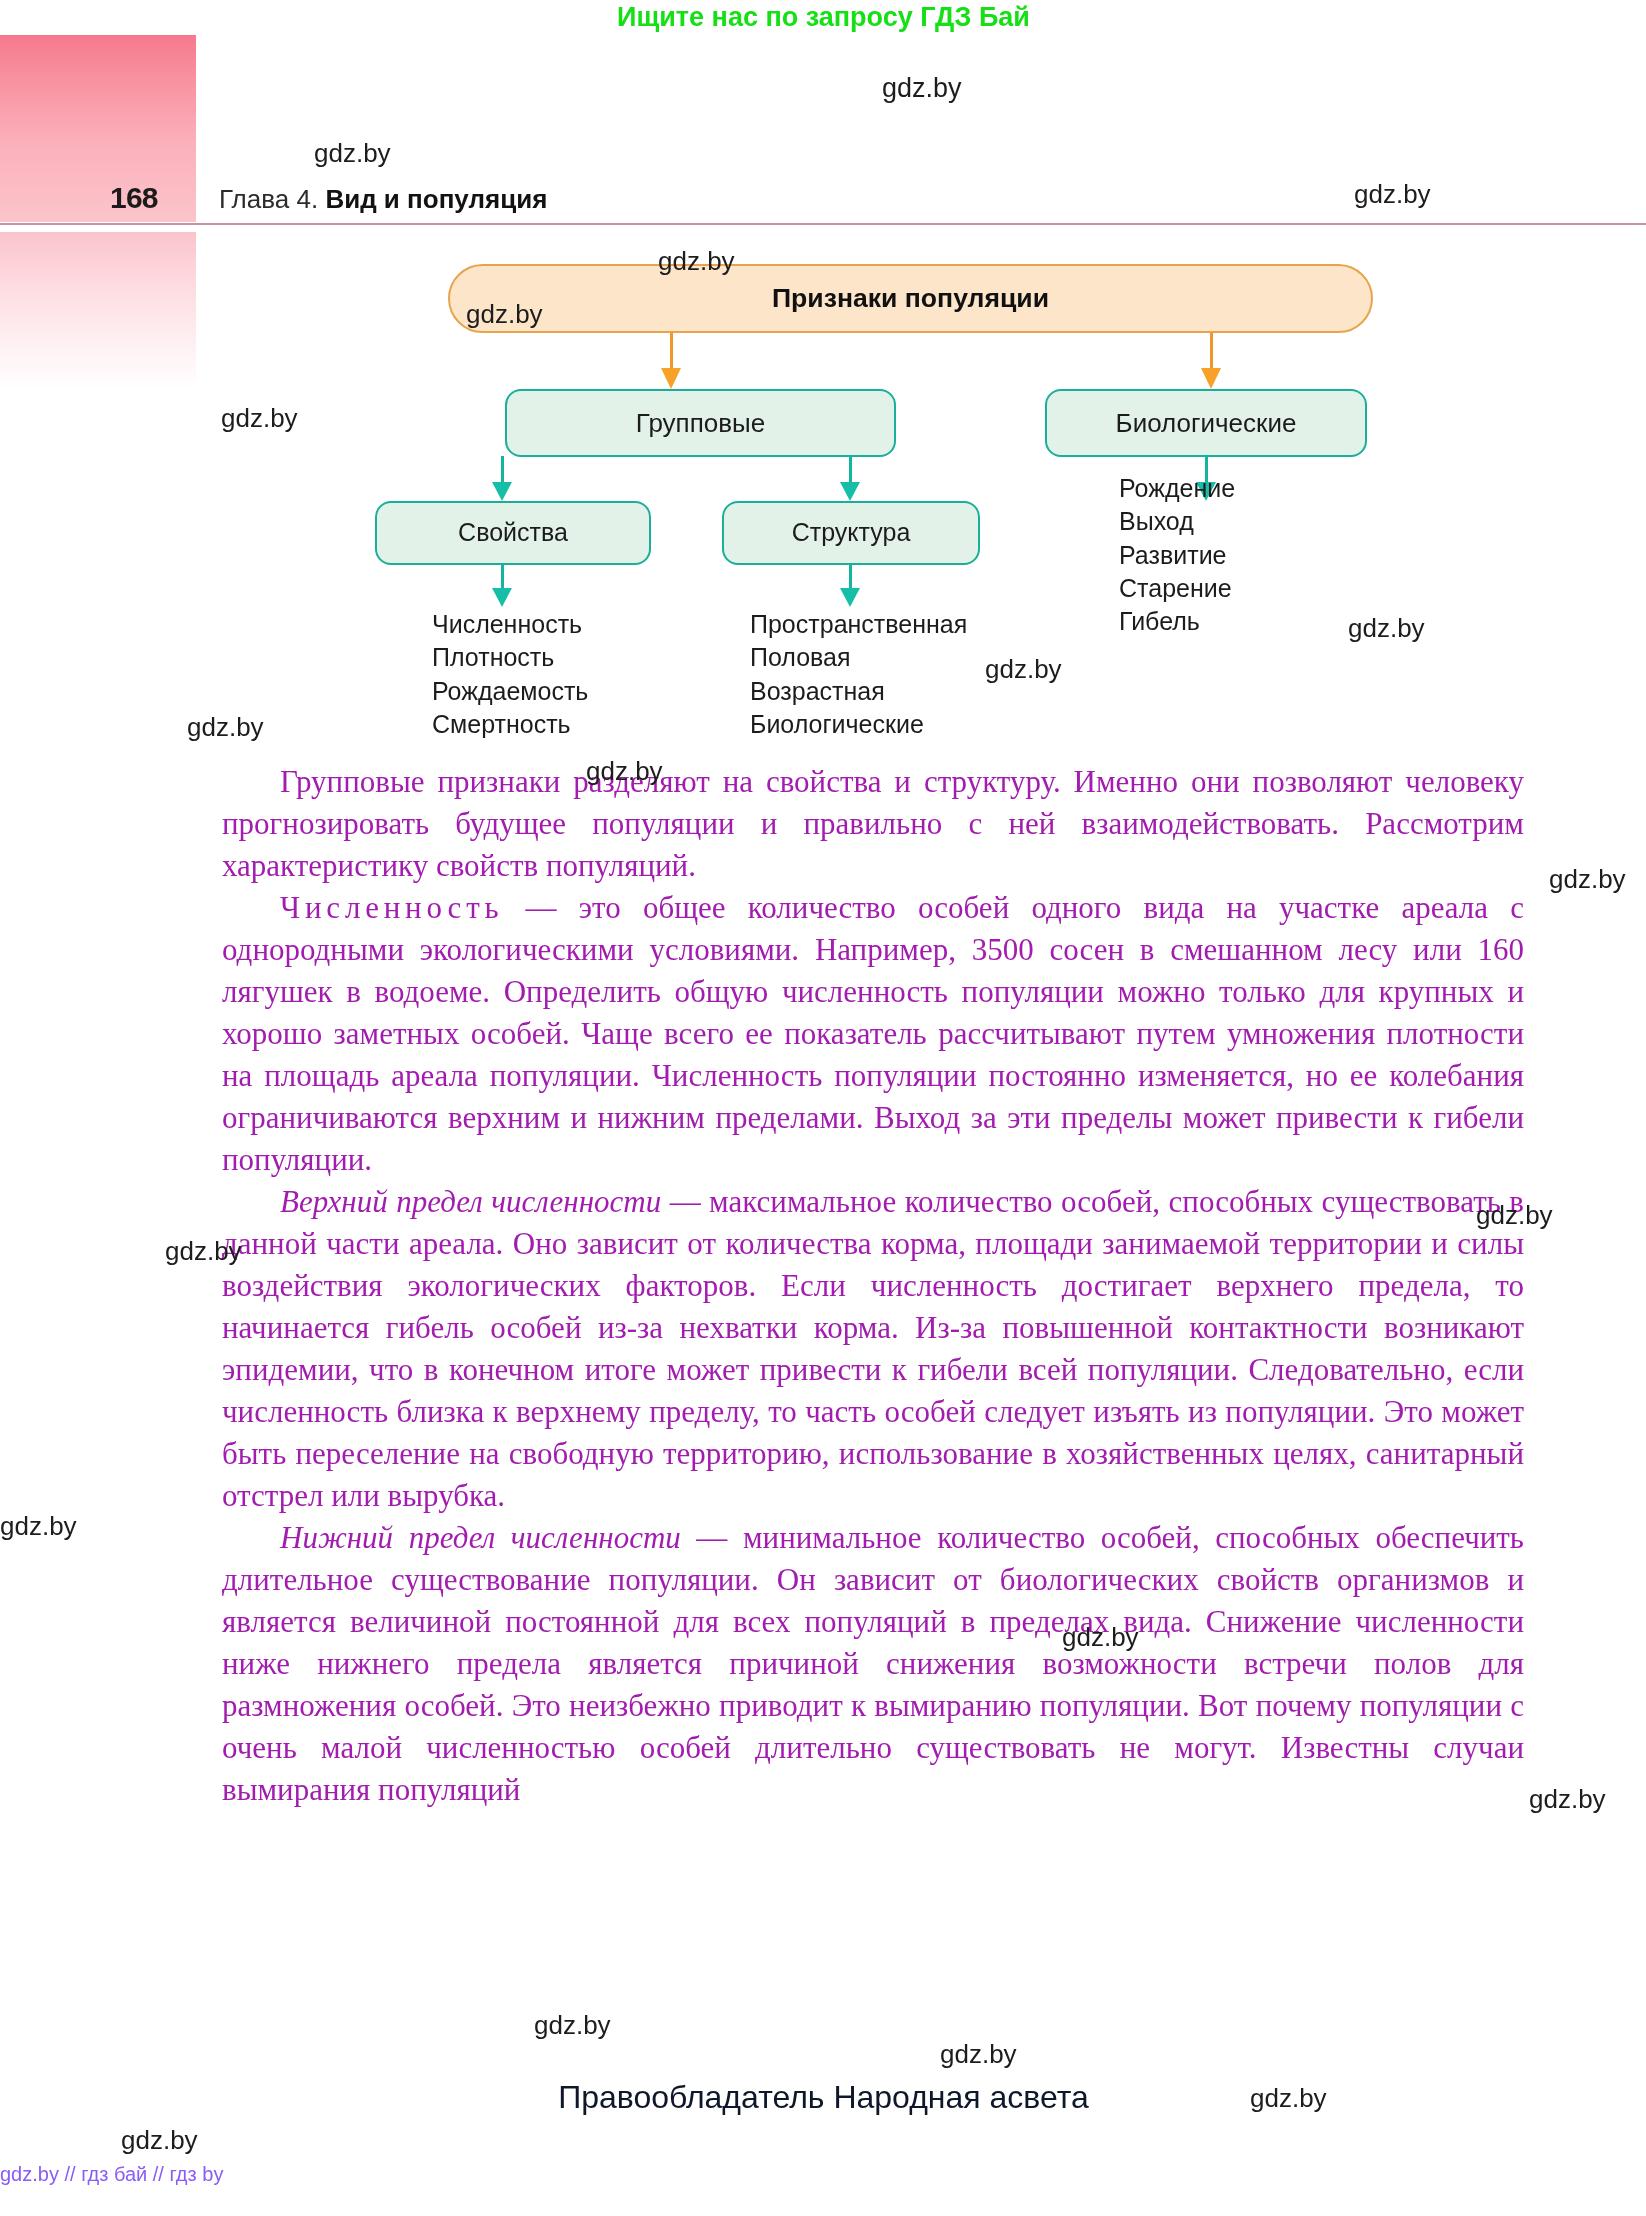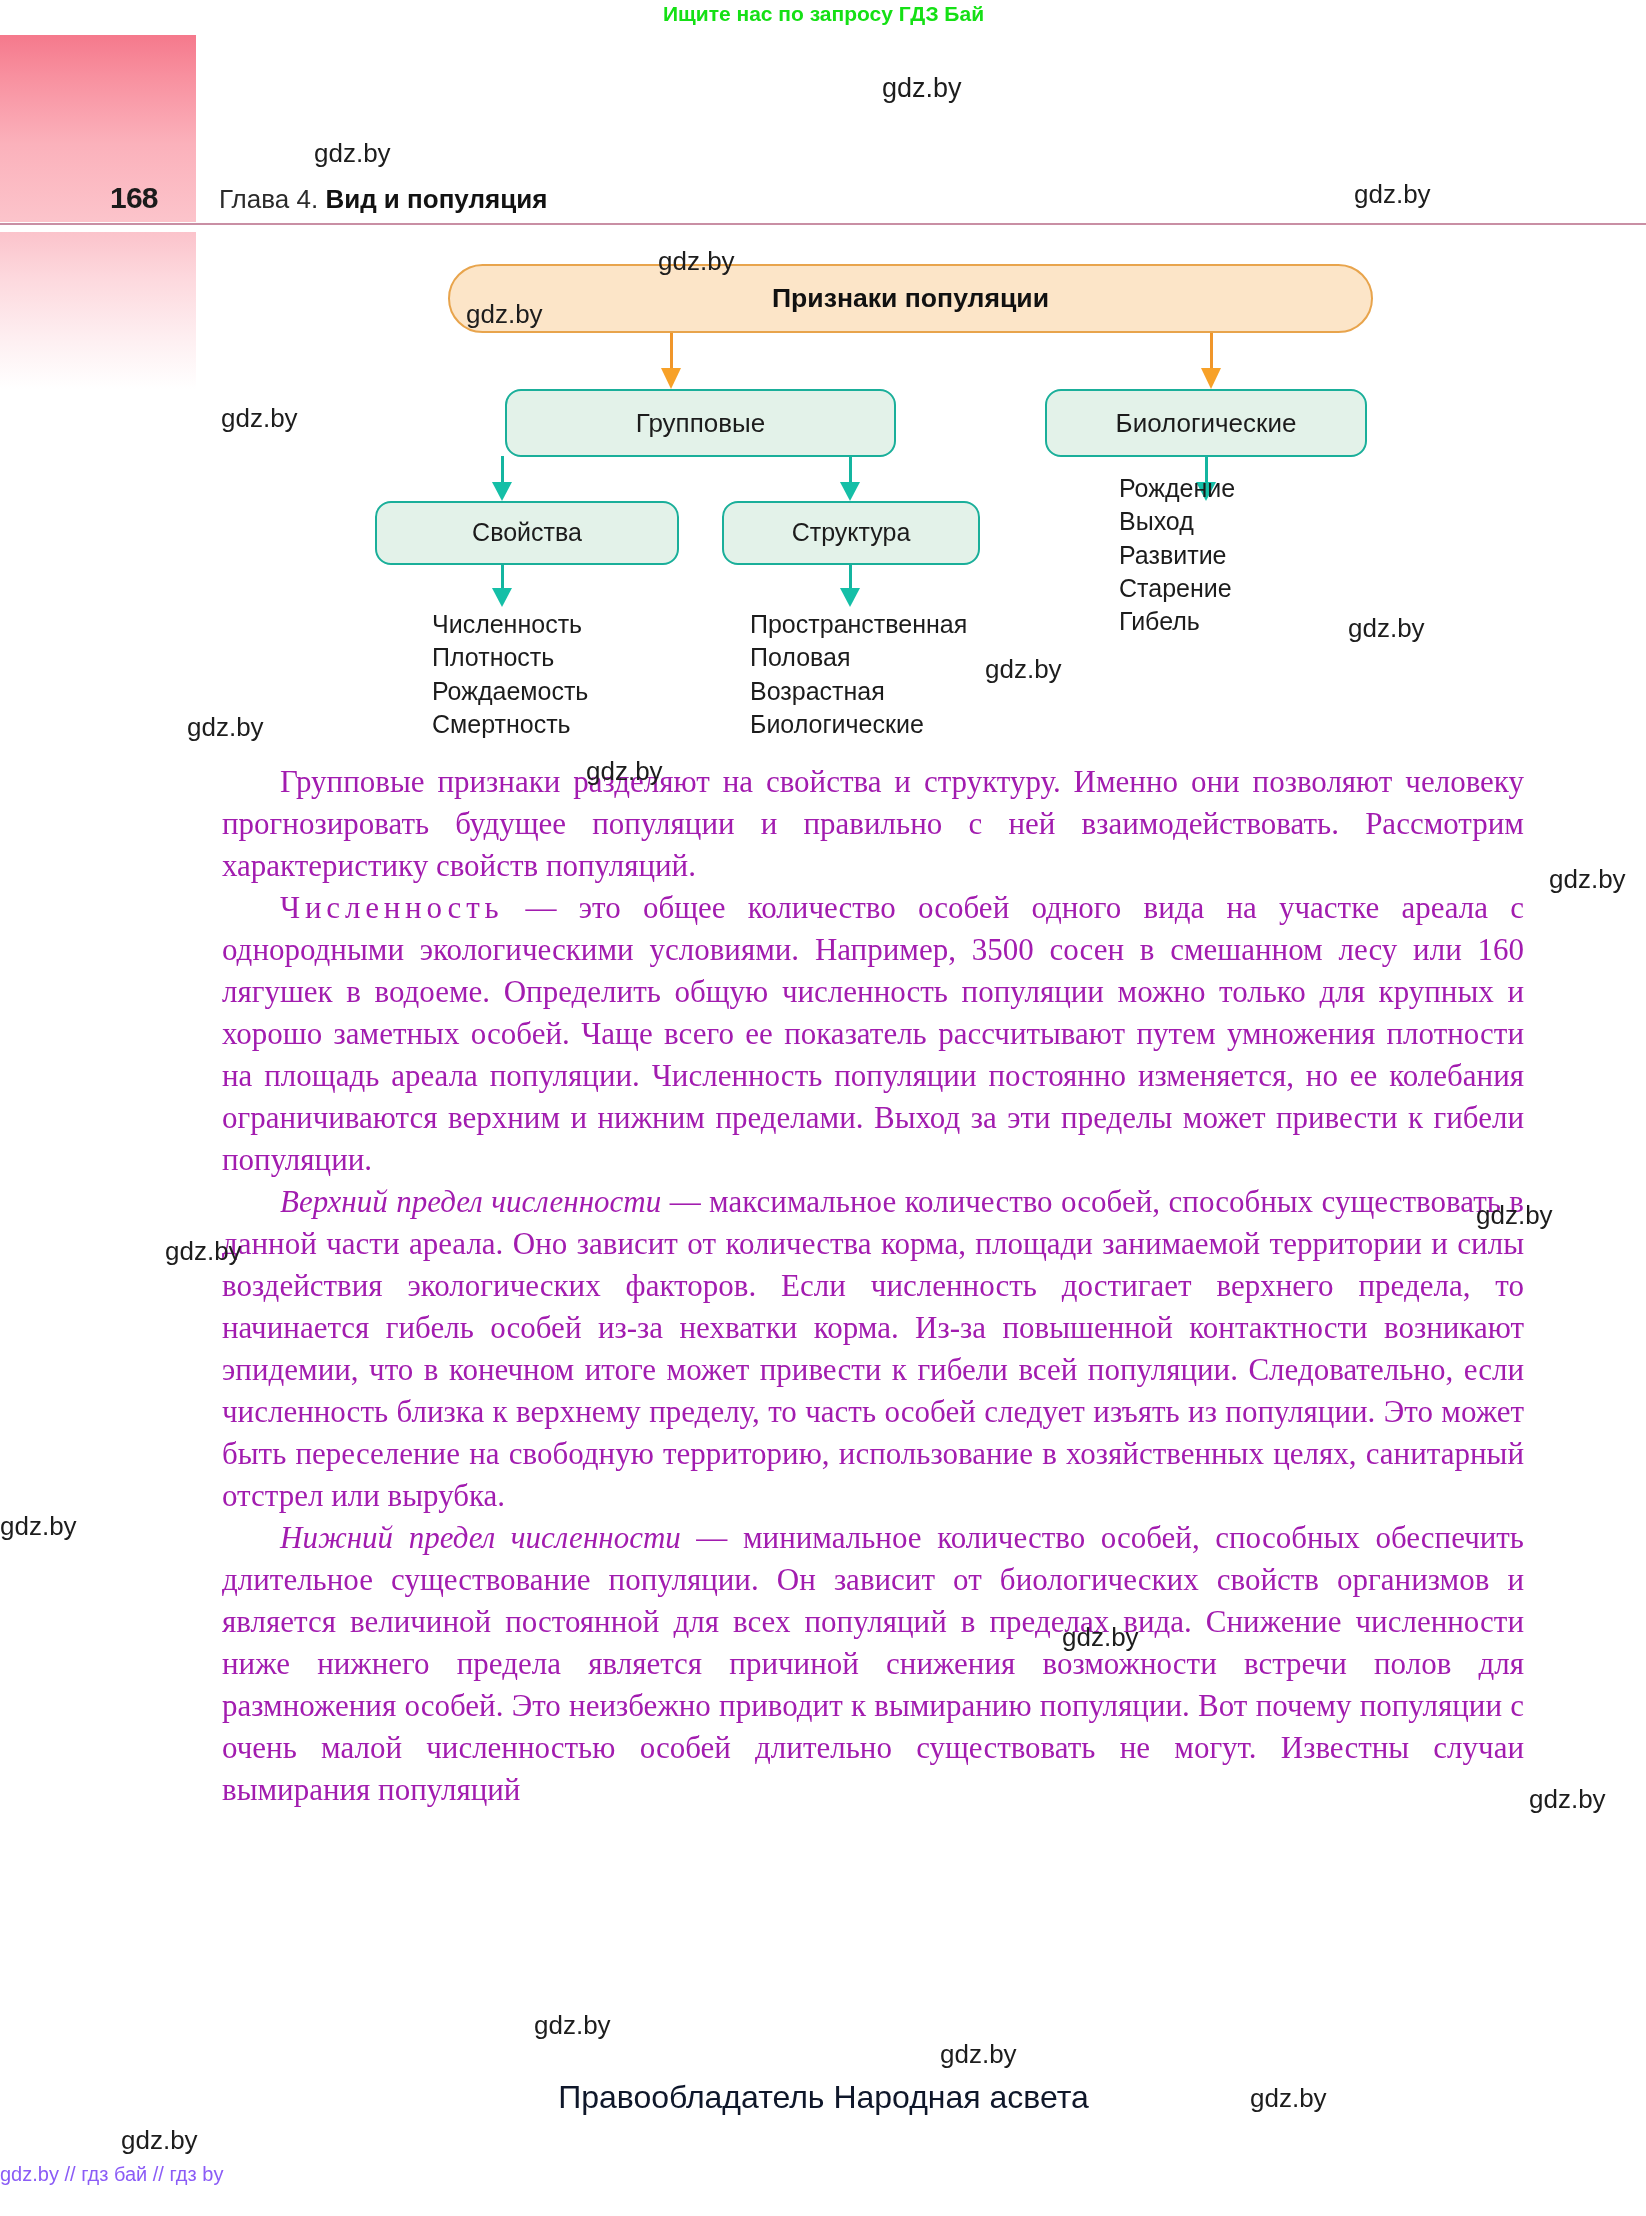--- a/index.html
+++ b/index.html
@@ -22,21 +22,21 @@
 
   
   .promo-banner {
     position: absolute;
     left: 0;
     top: 1.6px;
     width: 1647px;
     text-align: center;
     font-family: "Liberation Sans", sans-serif;
     font-weight: bold;
-    font-size: 21px;
+    font-size: 27px;
     color: #15e015;
     letter-spacing: 0px;
     white-space: nowrap;
   }
 
   
   .pink-block-top {
     position: absolute;
     left: 0;
     top: 35px;
@@ -128,21 +128,21 @@
   .node-gruppovye { left: 505px; top: 388px - 242px; width: 391px; }
   .node-biologicheskie { left: 1045px; top: 147px; width: 322px; }
   .node-leaf {
     height: 64px;
     border: 2.4px solid #1aaf9a;
     border-radius: 16px;
     background: #e3f2e9;
     font-size: 25px;
     color: #1c1c1c;
   }
-  .node-svoystva { left: 375px; top: 259px; width: 304px; }
+  .node-svoystva { left: 375px; top: 259px; width: 276px; }
   .node-struktura { left: 722px; top: 259px; width: 258px; }
 
   
   .arrow {
     position: absolute;
   }
   .arrow .shaft {
     position: absolute;
     left: 50%;
     top: 0;

